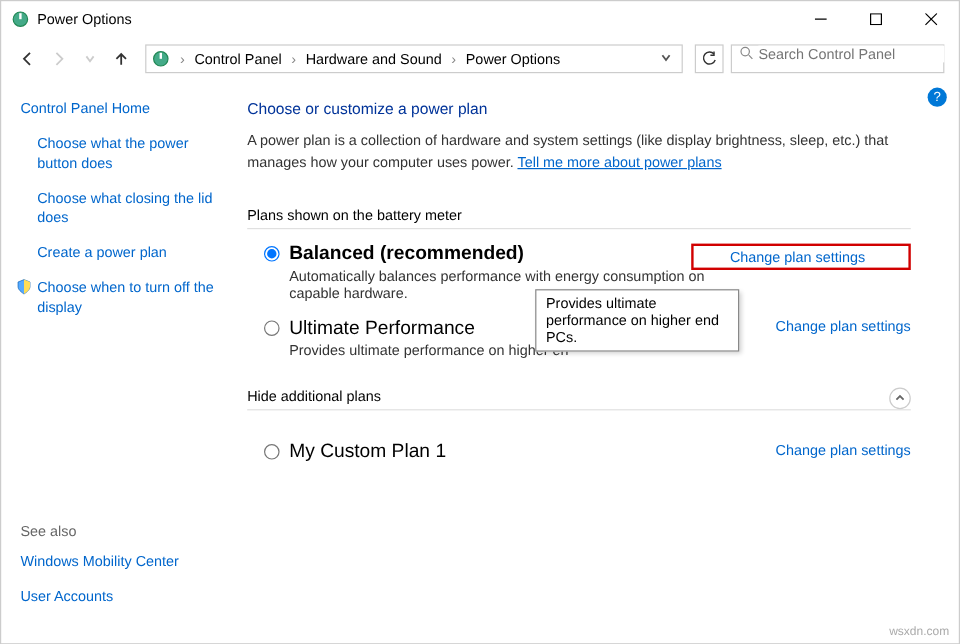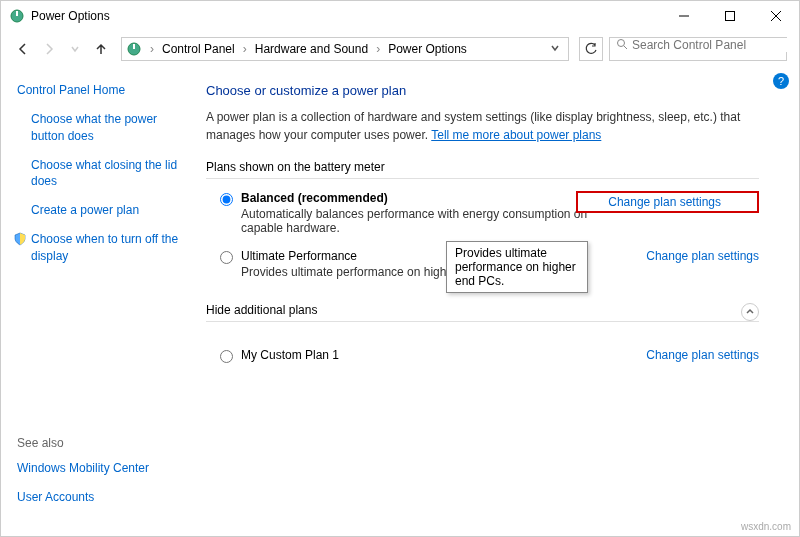--- a/index.html
+++ b/index.html
@@ -29,40 +29,40 @@
     .content { display: flex; height: calc(100% - 66px); }
     .sidebar { width: 195px; padding: 16px 8px 16px 16px; }
     .sidebar-home { color: #0066cc; margin-bottom: 14px; cursor: pointer; }
     .sidebar-link { color: #0066cc; margin-bottom: 12px; cursor: pointer; line-height: 1.4; padding-left: 14px; position: relative; }
     .shield-icon { position: absolute; left: -4px; top: 1px; }
     .sidebar-bottom { position: absolute; bottom: 18px; left: 16px; }
     .see-also { color: #666; margin-bottom: 10px; }
     
     .main { flex: 1; padding: 16px 40px 16px 10px; }
     .main-heading { color: #003399; font-size: 13px; font-weight: normal; margin-bottom: 10px; }
-    .main-desc { color: #333; line-height: 1.5; margin-bottom: 16px; }
+    .main-desc { color: #333; line-height: 1.5; margin-bottom: 28px; }
     .main-link { color: #0066cc; text-decoration: underline; cursor: pointer; }
     
     .section-label { color: #000; margin-bottom: 8px; padding-bottom: 4px; }
     .section-divider { border-bottom: 1px solid #e0e0e0; margin-bottom: 10px; }
     
     .plan-row { display: flex; align-items: flex-start; padding: 2px 0 12px 14px; position: relative; }
     .plan-radio { margin-right: 8px; margin-top: 2px; }
     .plan-content { flex: 1; }
-    .plan-name { font-size: 12px; }
+    .plan-name { font-size: 16px; }
     .plan-name.bold { font-weight: bold; }
     .plan-desc { color: #333; margin-top: 2px; }
     .plan-change { color: #0066cc; cursor: pointer; white-space: nowrap; padding-left: 12px; }
     .highlighted { border: 2px solid #d10000; padding: 2px 36px 2px 30px; margin-left: -30px; }
     
     .hide-section { display: flex; align-items: center; margin-top: 12px; justify-content: center; }
     .hide-label { flex: 1; padding-bottom: 4px; }
     .collapse-btn { width: 18px; height: 18px; border: 1px solid #ccc; border-radius: 50%; display: flex; align-items: center; justify-content: center; cursor: pointer; color: #666; }
     
-    .tooltip-box { position: absolute; top: 240px; left: 445px; background: #fff; border: 1px solid #888; padding: 4px 8px; font-size: 12px; width: 142px; box-shadow: 2px 2px 4px rgba(0,0,0,0.2); z-index: 10; }
+    .tooltip-box { position: absolute; top: 240px; left: 445px; background: #fff; border: 1px solid #888; padding: 4px 8px; font-size: 12px; width: 170px; box-shadow: 2px 2px 4px rgba(0,0,0,0.2); z-index: 10; }
     
     .watermark { position: absolute; bottom: 4px; right: 8px; color: #aaa; font-size: 10px; }
   </style>
 </head>
 <body>
 
 <div class="titlebar">
   <span class="titlebar-icon">
     <svg width="16" height="16" viewBox="0 0 16 16">
         <circle cx="8" cy="8" r="6" fill="#4a8" stroke="#285" stroke-width="1"></circle>

